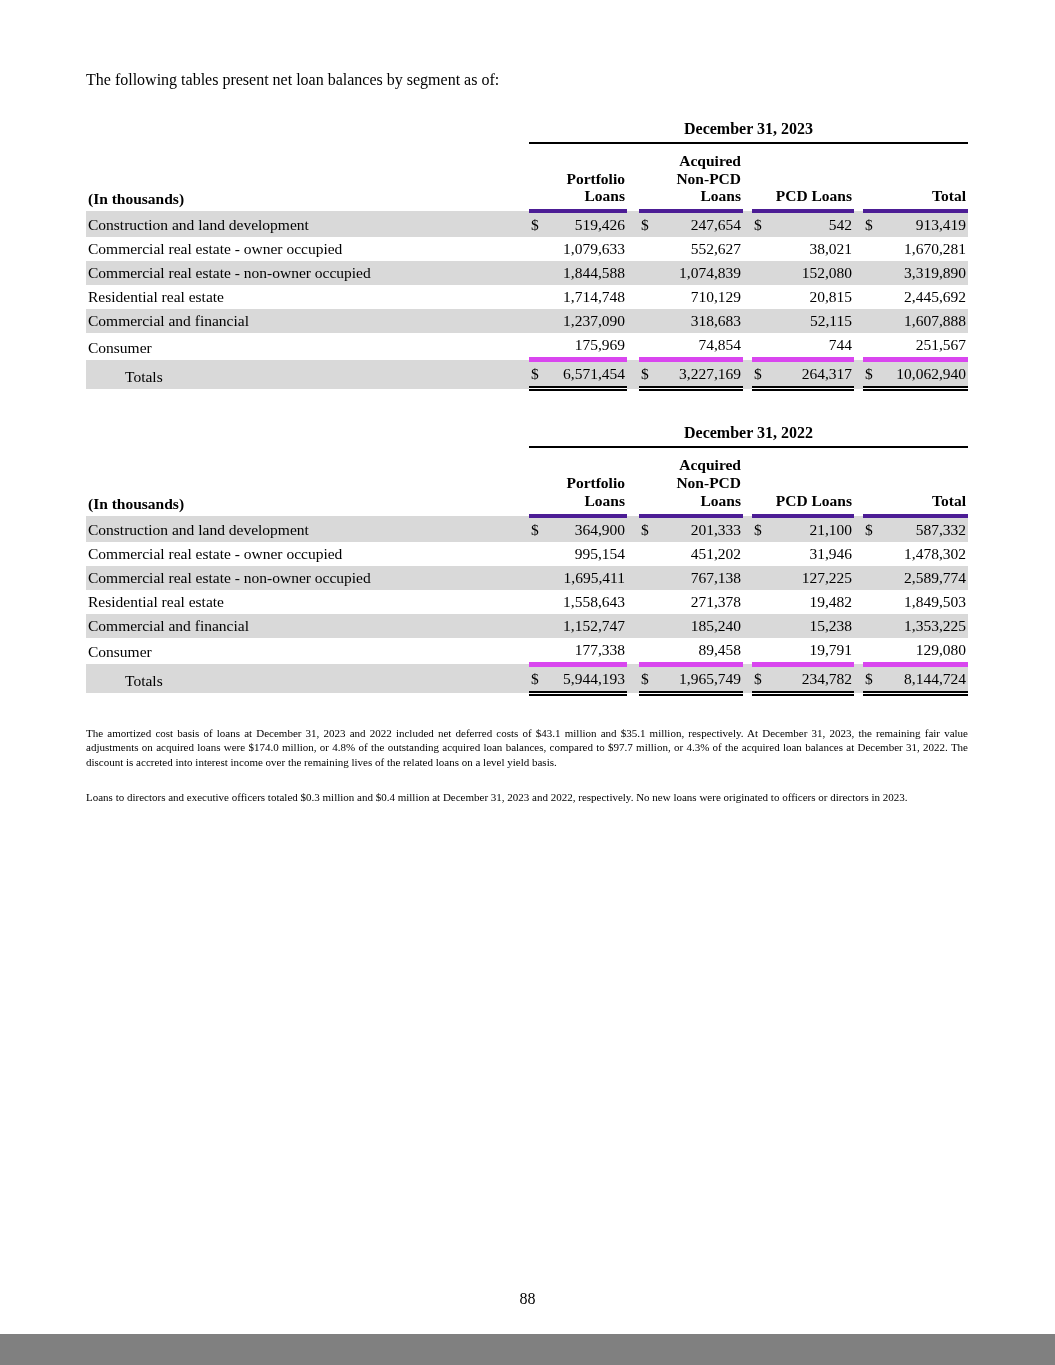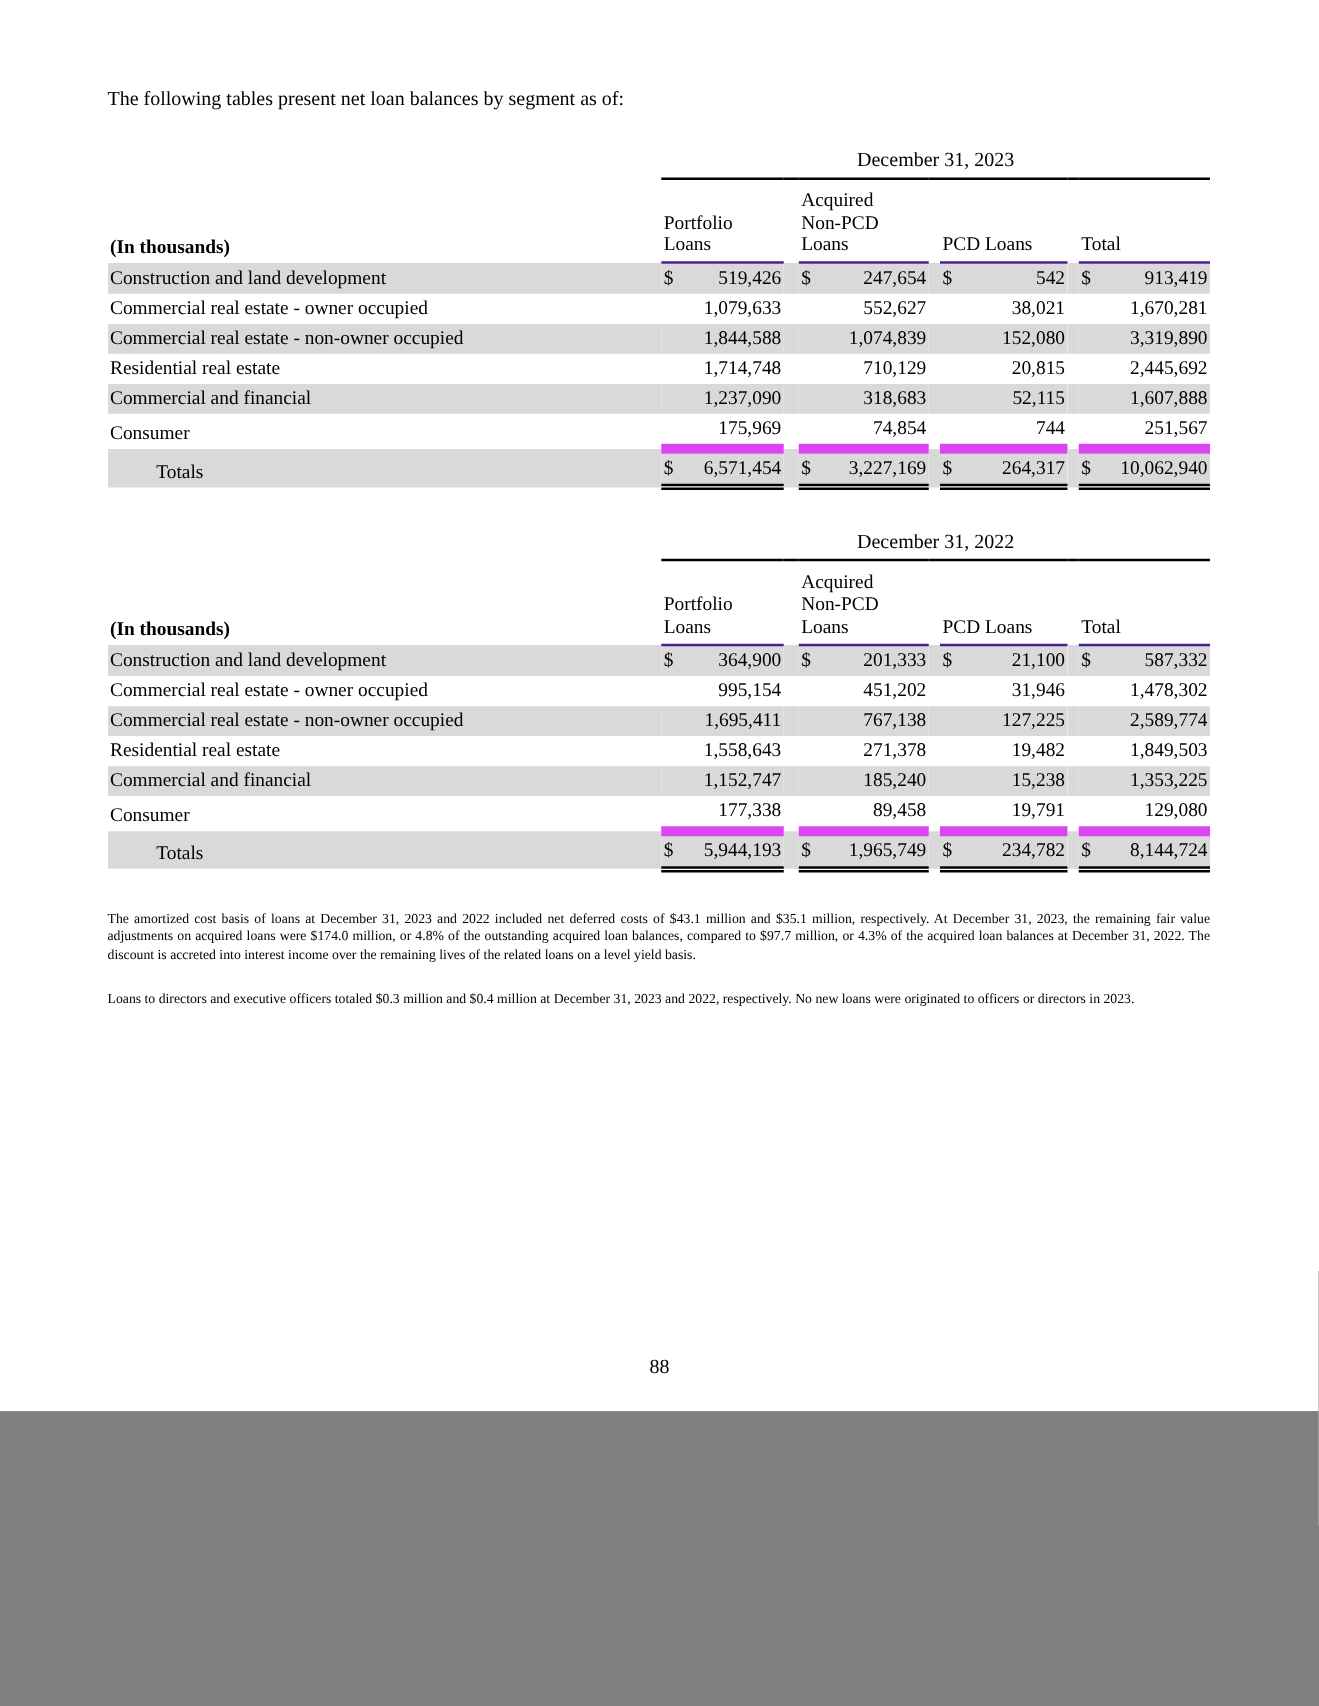--- a/index.html
+++ b/index.html
@@ -1,18 +1,18 @@
 <!DOCTYPE html>
 <html><head>
 <meta charset="utf-8">
 <style>
   html,body{margin:0;padding:0;background:#808080;}
   .page{
     position:relative;
-    width:1055px;height:1129px;
+    width:1055px;height:1334px;
     margin:0 auto;
     background:#ffffff;
     font-family:"Liberation Serif","DejaVu Serif",serif;
     color:#000;
     box-sizing:border-box;
     padding:70px 87px 0 86px;
   }
   .intro{
     font-size:16px;
     line-height:1.3;
@@ -25,43 +25,43 @@
     font-size:15.5px;
     margin:0 0 30px 0;
   }
   table.loan-table td{
     padding:3px 2px;
     vertical-align:bottom;
     overflow:hidden;
   }
   .period-cell{
     text-align:center;
-    font-weight:normal;
+    font-weight:bold;
     font-size:16px;
     border-bottom:2px solid #000;
     padding-bottom:4px !important;
   }
   .colhead-row td{
     padding-top:8px !important;
   }
   .num-head{
-    text-align:left;
-    font-weight:normal;
+    text-align:right;
+    font-weight:bold;
     white-space:pre-line;
-    border-bottom:2px solid #4c1d95;
+    border-bottom:4px solid #4c1d95;
     line-height:1.15;
     padding-bottom:4px !important;
   }
   .inthousands{
     font-weight:bold;
   }
   tr.shaded td{background:#d9d9d9;}
   td.num{text-align:right;}
   td.num .dollar{float:left;}
-  tr.pre-total td.num{border-bottom:8px solid #d946ef;}
+  tr.pre-total td.num{border-bottom:5px solid #d946ef;}
   tr.totals td.num{border-bottom:5px double #000;}
   tr.totals td.label{padding-left:39px;}
   .bodytext{
     font-size:11px;
     line-height:1.32;
     text-align:justify;
     margin:0 0 21px 0;
   }
   .pagenum{
     position:absolute;

